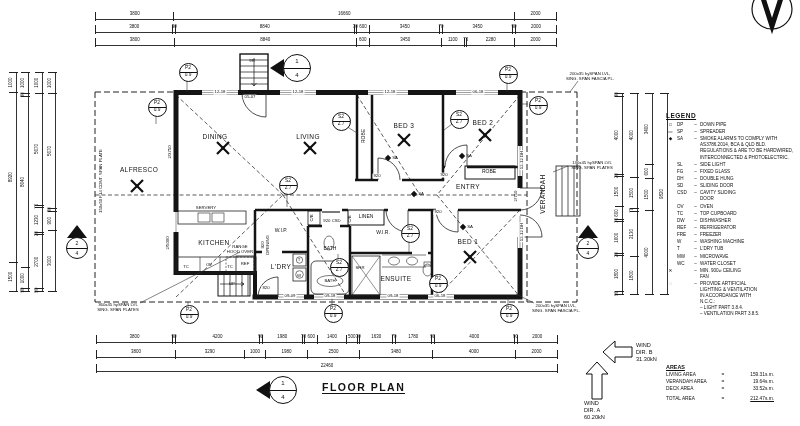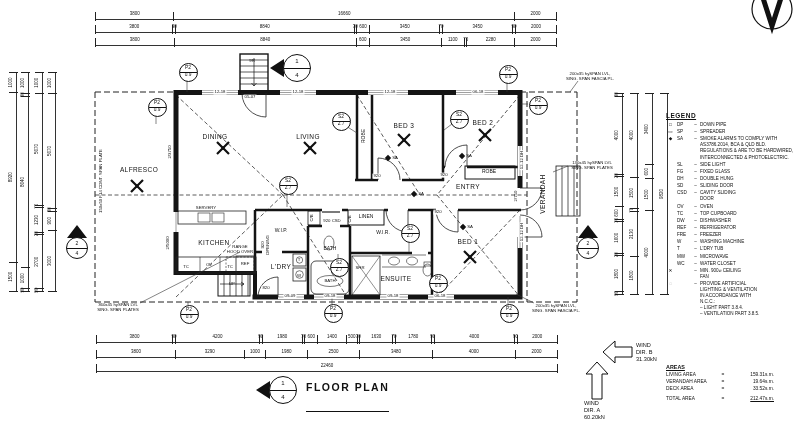--- a/index.html
+++ b/index.html
@@ -58,22 +58,22 @@
   .ar-name{width:52px;}
   .ar-eq{width:10px;text-align:center;}
   .ar-val{flex:1;text-align:right;}
   .ar-total{margin-top:3px;}
   .ar-total .ar-val{text-decoration:underline;}
 
   
   .wind{position:absolute;font-size:5.6px;line-height:1.25;}
 
   
-  .plan-title{position:absolute;left:306px;top:381px;font-size:10.5px;font-weight:bold;letter-spacing:1.5px;
-              border-bottom:1.2px solid #111;padding-bottom:18px;}
+  .plan-title{position:absolute;left:322px;top:381px;font-size:10.5px;font-weight:bold;letter-spacing:1.5px;
+              border-bottom:1.2px solid #111;padding-bottom:0;}
 </style>
 </head>
 <body>
 
 <div class="sheet">
 
   <svg class="plan-svg" width="800" height="426" viewBox="0 0 800 426">
     <defs>
       <g id="fan" stroke="#111" stroke-width="2.2" fill="none">
         <path d="M0,0 L6,6 M0,0 L-6,6 M0,0 L6,-6 M0,0 L-6,-6"></path>

